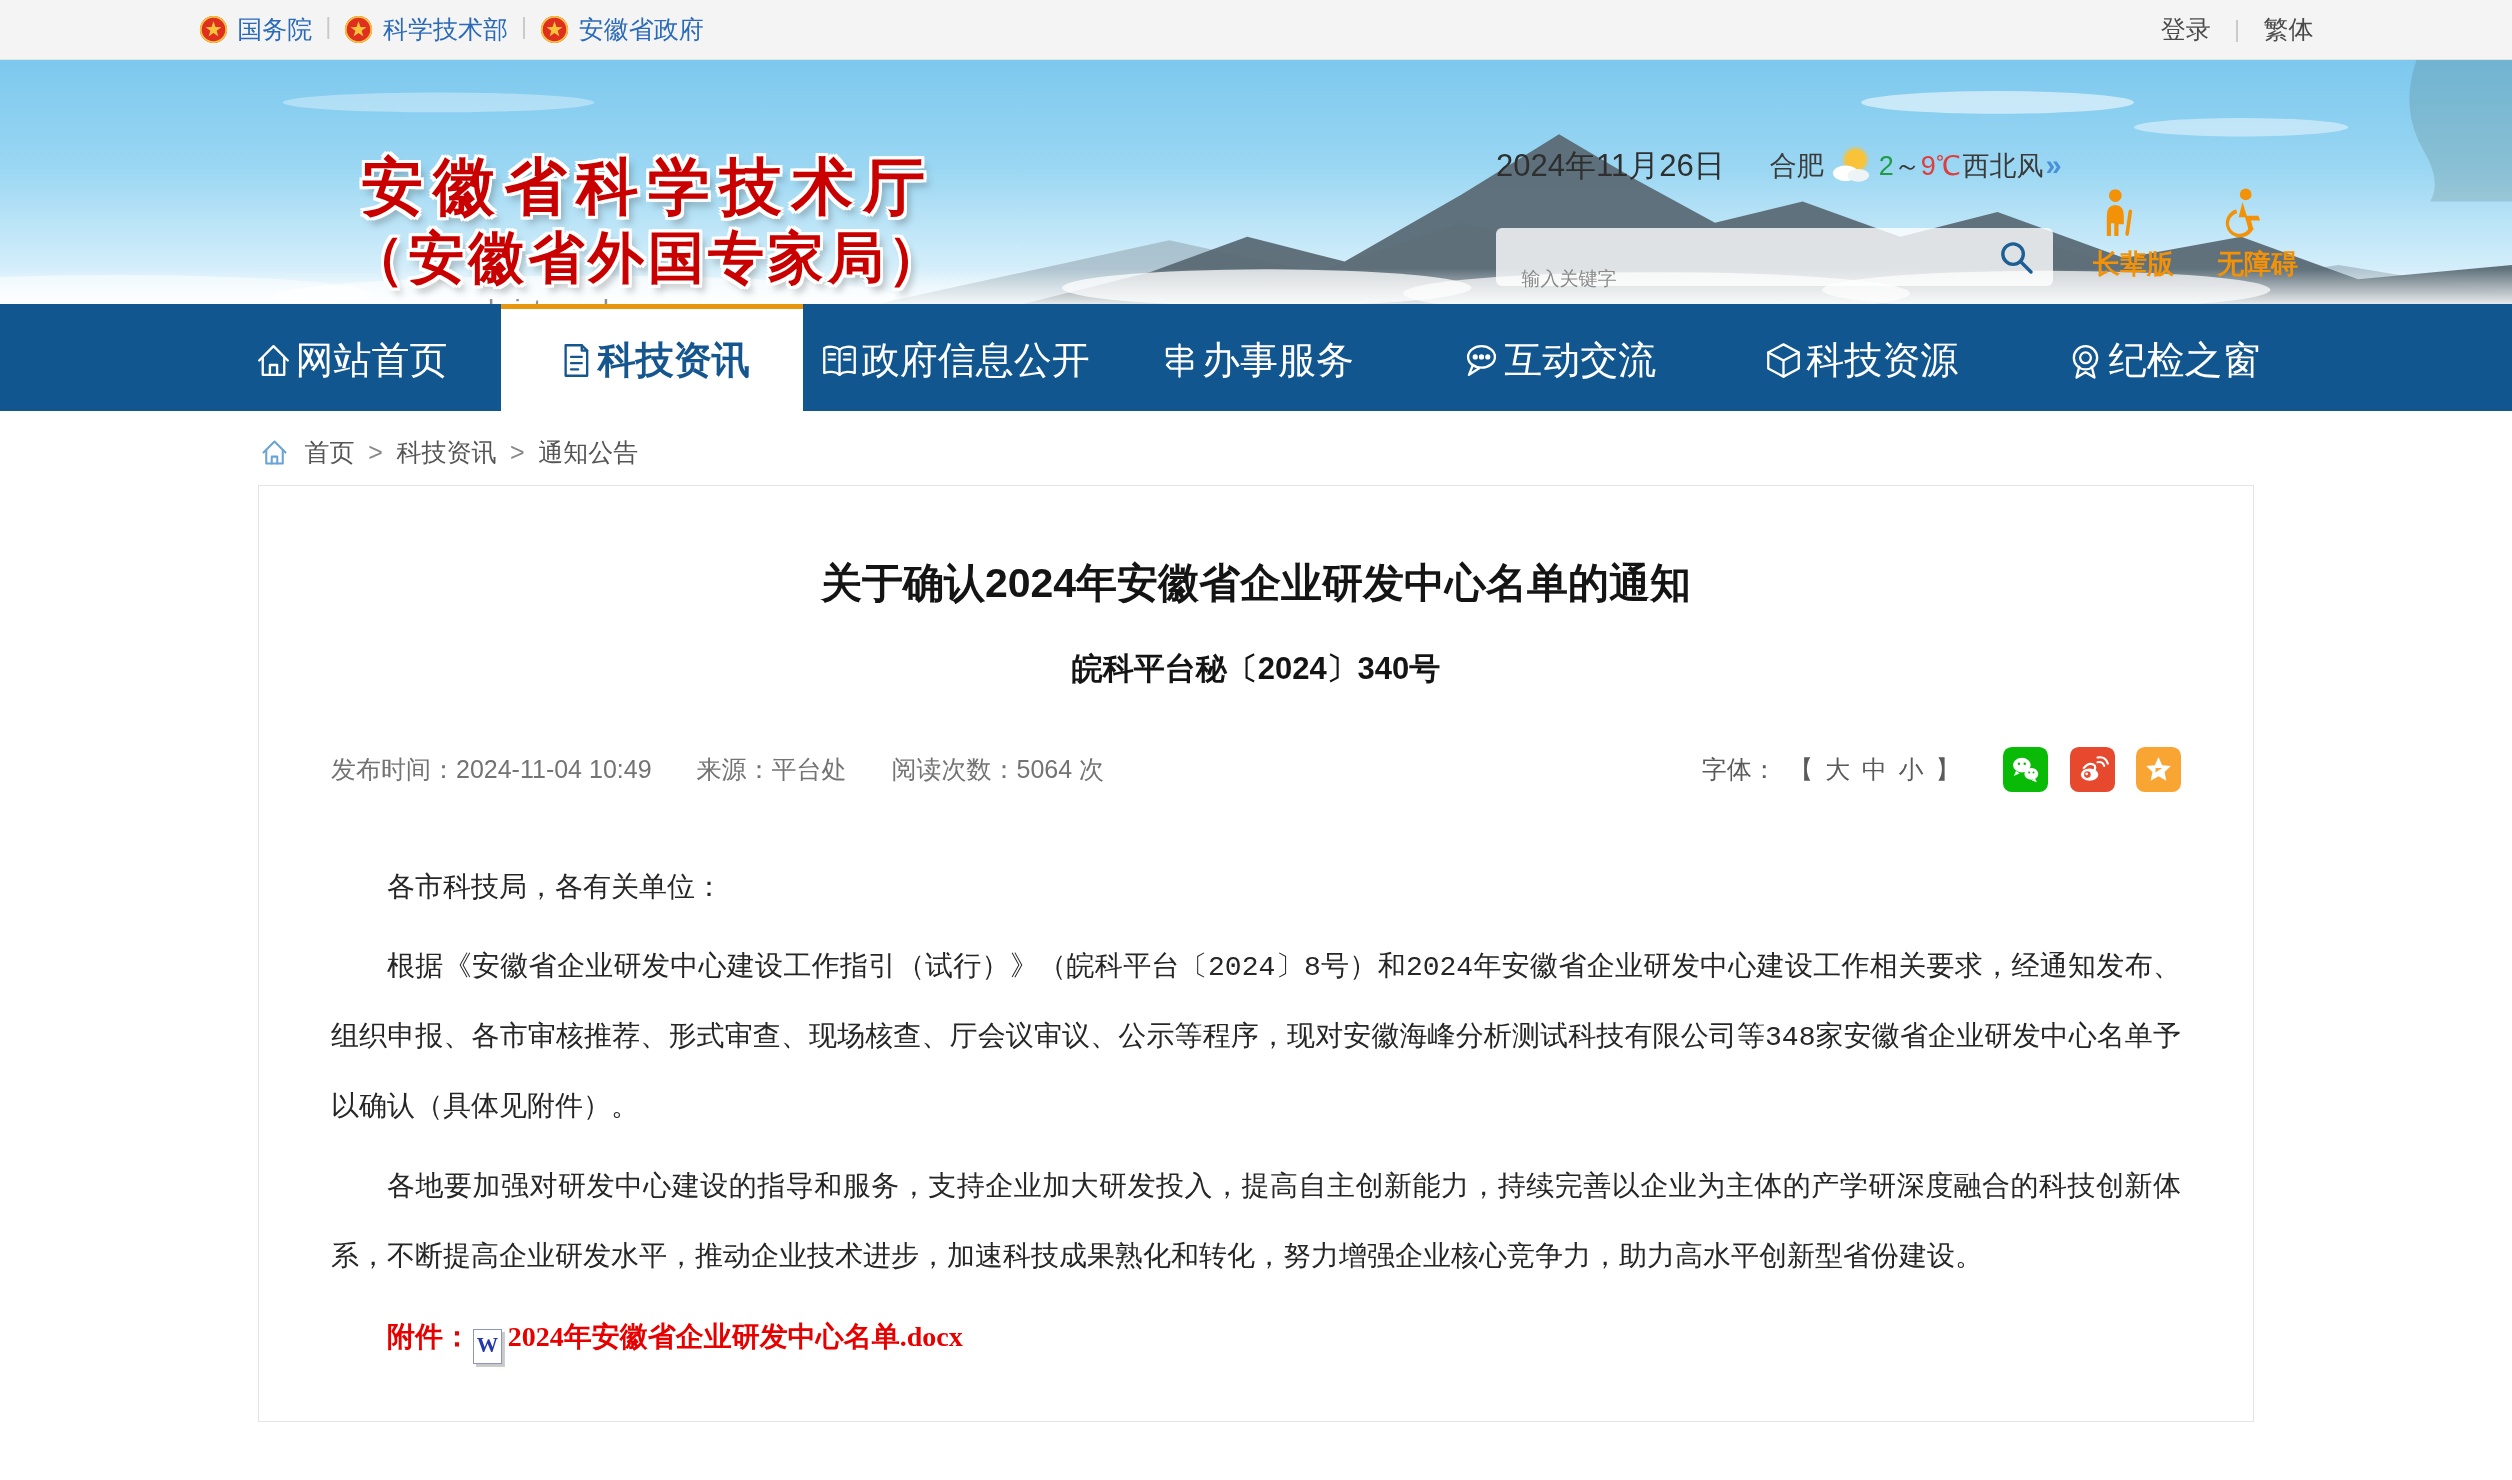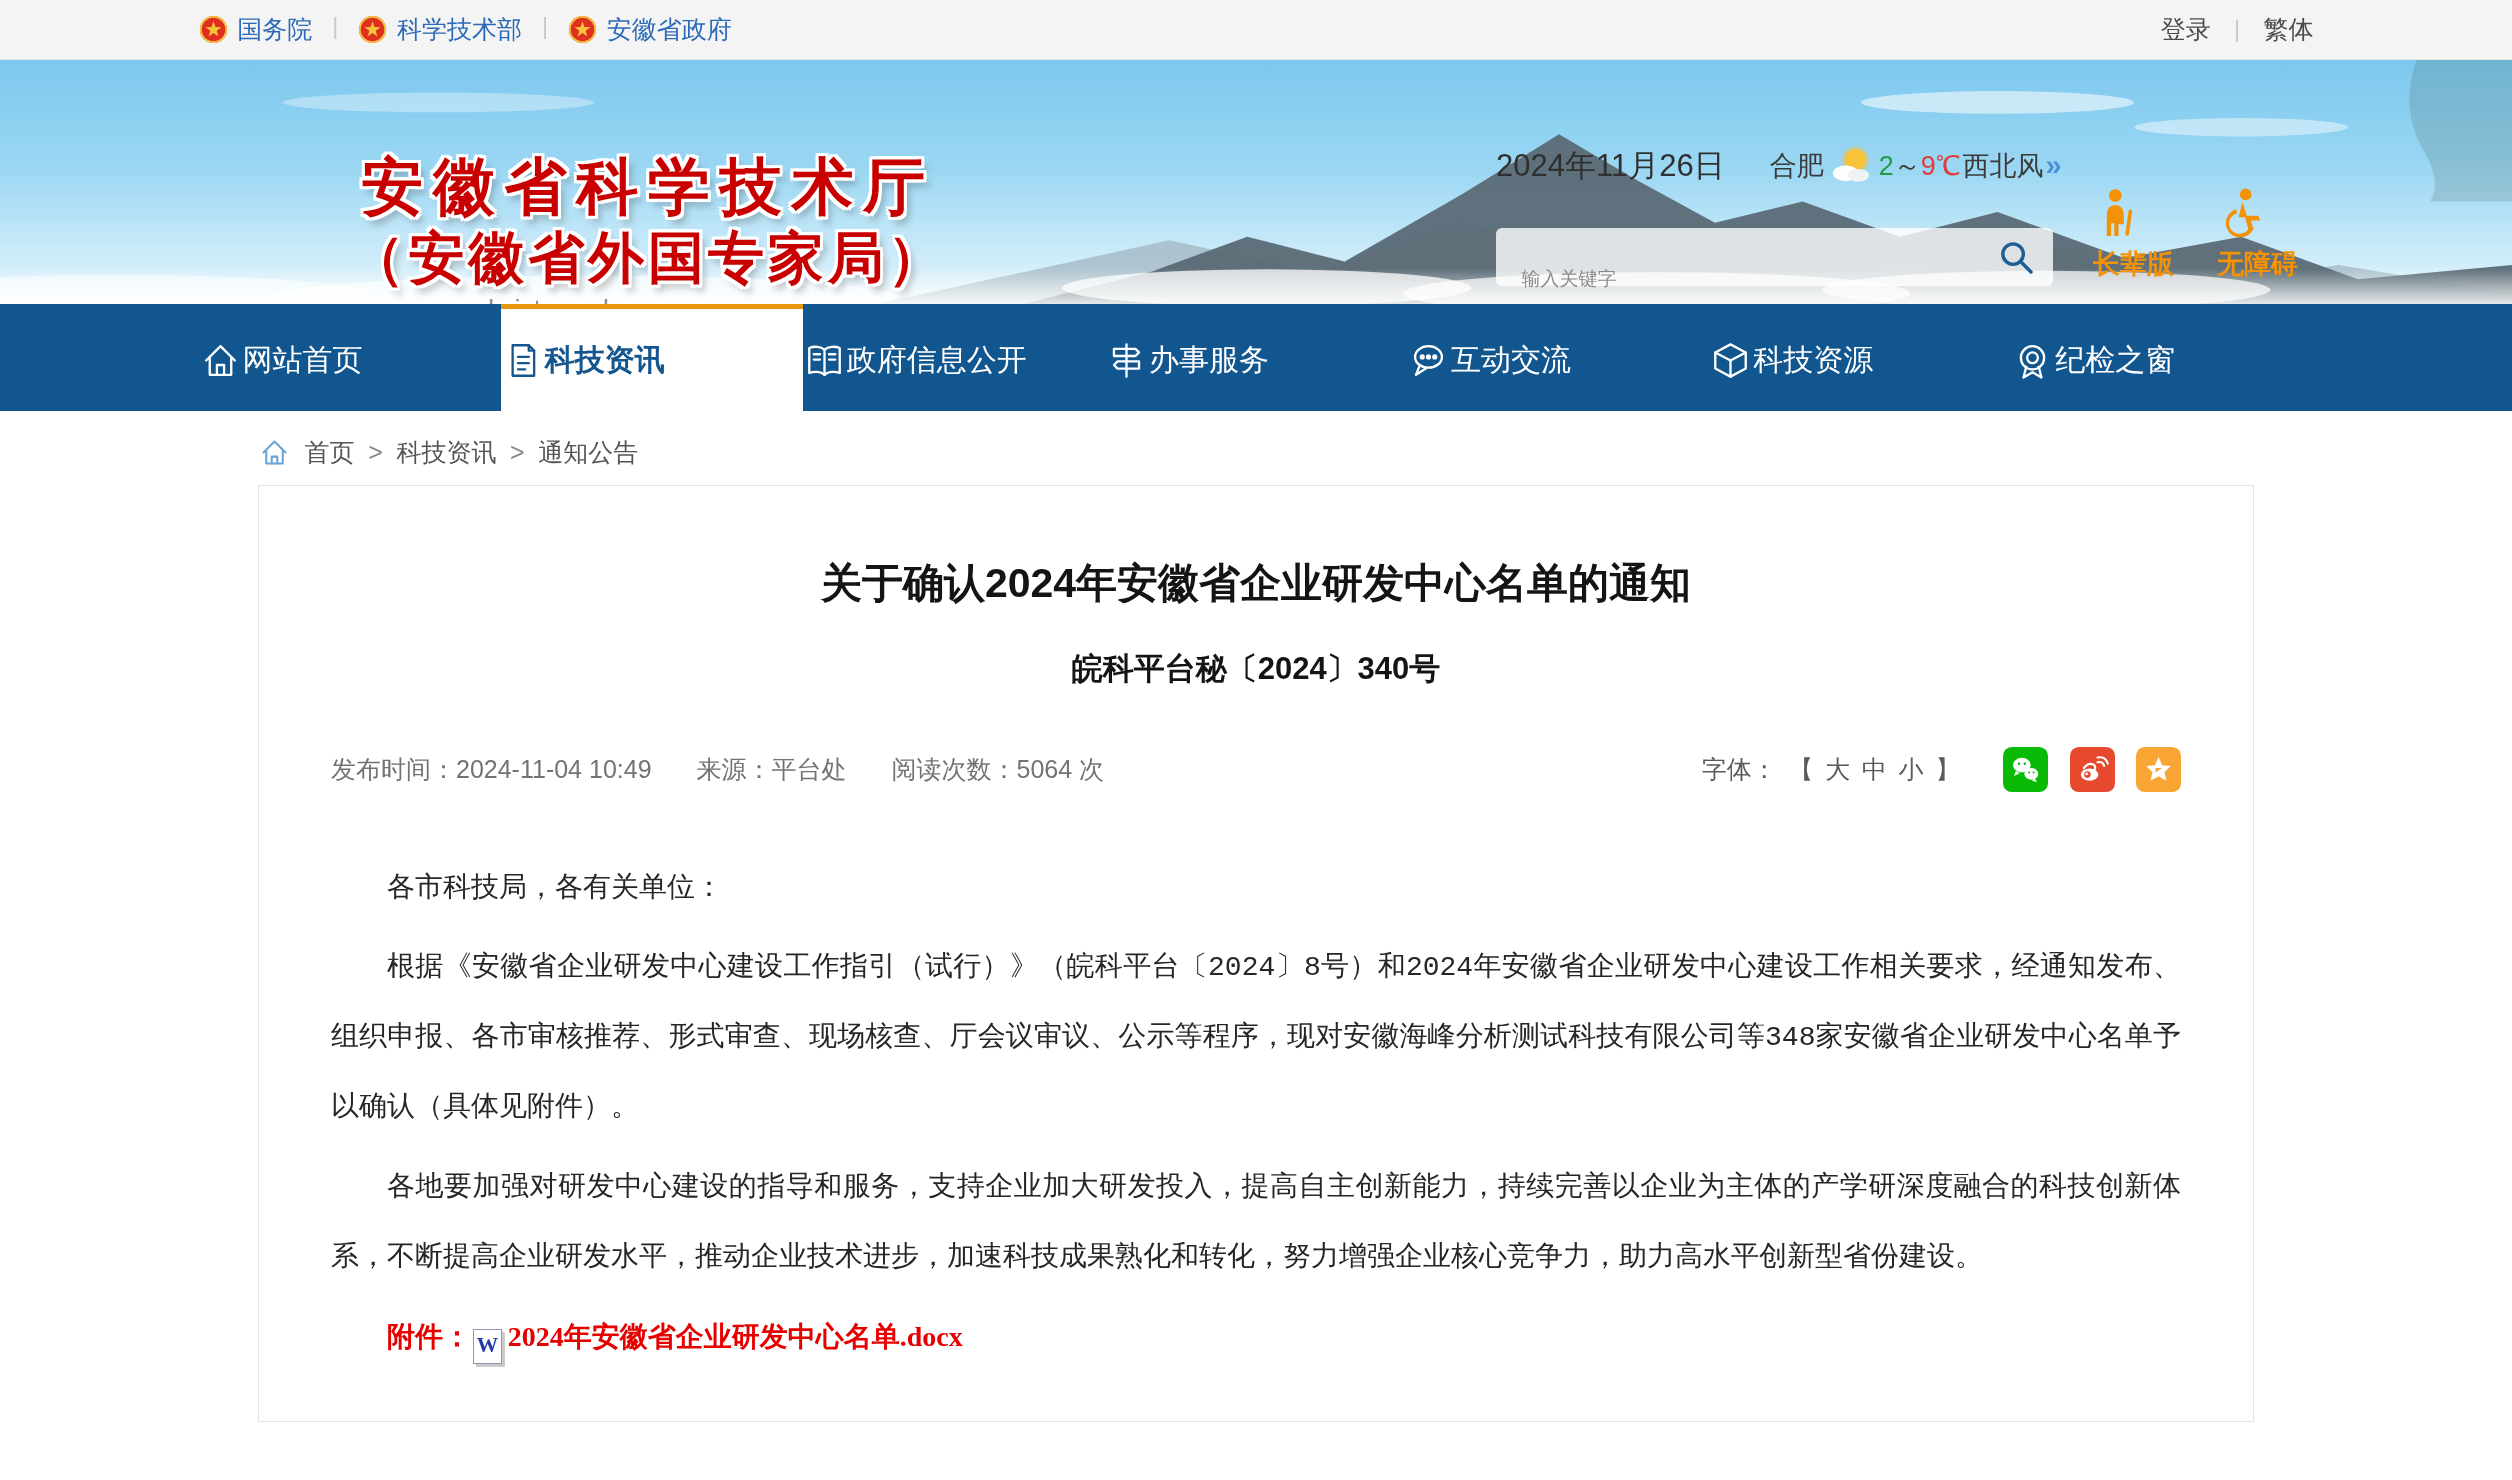--- a/index.html
+++ b/index.html
@@ -6,21 +6,21 @@
   html, body { margin: 0; padding: 0; }
   body {
     width: 2512px; height: 1480px; overflow: hidden;
     background: #ffffff;
     font-family: "Liberation Sans", sans-serif;
     color: #333;
   }
   
   .top-bar { height: 60px; background: #f4f4f4; border-bottom: 1px solid #e3e3e3; }
   .top-inner { width: 2115px; height: 100%; margin: 0 auto; display: flex; align-items: center; }
-  .top-links { display: flex; align-items: flex-start; gap: 20px; }
+  .top-links { display: flex; align-items: flex-start; gap: 13px; }
   .gov-link { display: flex; align-items: center; gap: 9.7px; color: #2a6ab8; font-size: 25px; cursor: pointer; }
   .top-sep { color: #c9c9c9; font-size: 23.4px; }
   .top-right { margin-left: auto; display: flex; align-items: center; gap: 23.4px; font-size: 25px; color: #4a4a4a; }
   .top-right .item { cursor: pointer; }
 
   
   .banner { position: relative; height: 244px; overflow: hidden;
     background: linear-gradient(180deg, #7cc8ee 0%, #9bd7f3 45%, #c2e7f8 72%, #e8f6fd 100%); }
   .banner svg.scenery { position: absolute; left: 0; top: 0; width: 100%; height: 100%; }
   .logo-block { position: absolute; left: 312px; top: 90px; width: 672px; text-align: center; z-index: 2; cursor: pointer; }
@@ -46,22 +46,22 @@
     font-size: 19px; color: #555; font-family: "Liberation Sans", sans-serif; margin-top: 44px; }
   .search-box input::placeholder { color: #8a8a8a; }
   .search-btn { border: none; background: none; padding: 0; cursor: pointer; display: flex; }
   .access-group { position: absolute; top: 127px; left: 2093px; display: flex; gap: 43px; z-index: 2; }
   .access-item { display: flex; flex-direction: column; align-items: flex-start; gap: 7.8px; cursor: pointer; }
   .access-item .lbl { font-size: 27px; font-weight: bold; color: #f39207; }
 
   
   .nav { height: 107px; background: #12568f; }
   .nav-inner { width: 2115px; height: 100%; margin: 0 auto; display: flex; }
-  .nav-item { flex: 1; display: flex; align-items: center; justify-content: flex-start; gap: 1px;
-    color: #fff; font-size: 30px; cursor: pointer; border-top: 5.8px solid transparent; }
+  .nav-item { flex: 1; display: flex; align-items: center; justify-content: center; gap: 1px;
+    color: #fff; font-size: 38px; cursor: pointer; border-top: 5.8px solid transparent; }
   .nav-item svg { flex: none; }
   .nav-item.active { background: #fff; color: #16568e; border-top-color: #e8960e; font-weight: bold; }
 
   
   .breadcrumb { width: 1996px; margin: 25px auto 15.6px; display: flex; align-items: center; gap: 13.6px;
     font-size: 25px; color: #555; }
   .crumb { cursor: pointer; }
   .crumb-sep { color: #888; }
 
   

